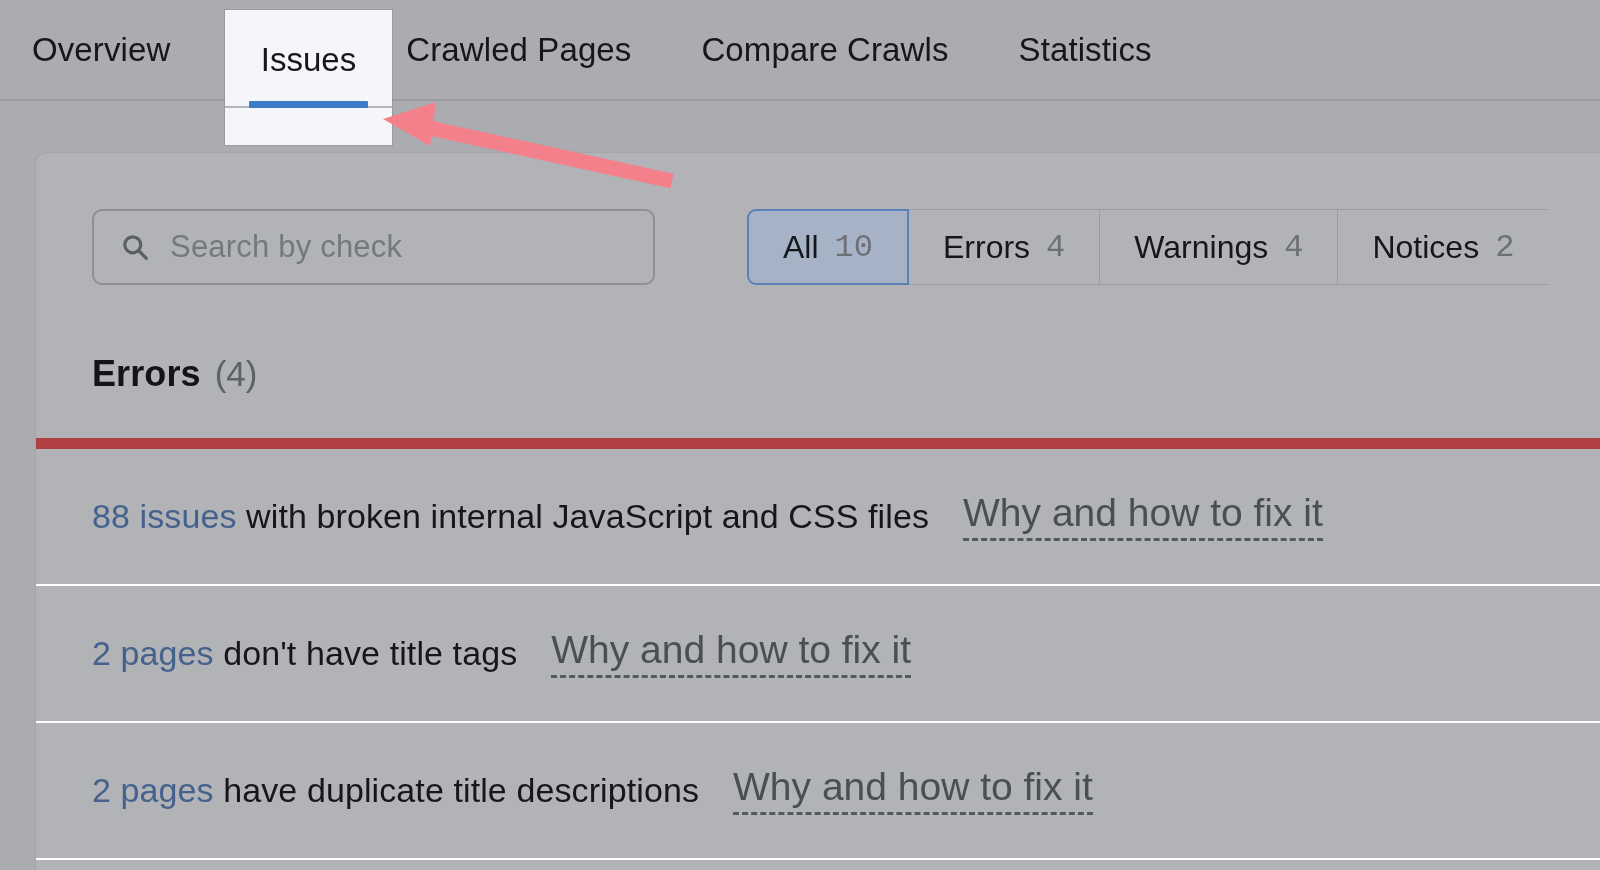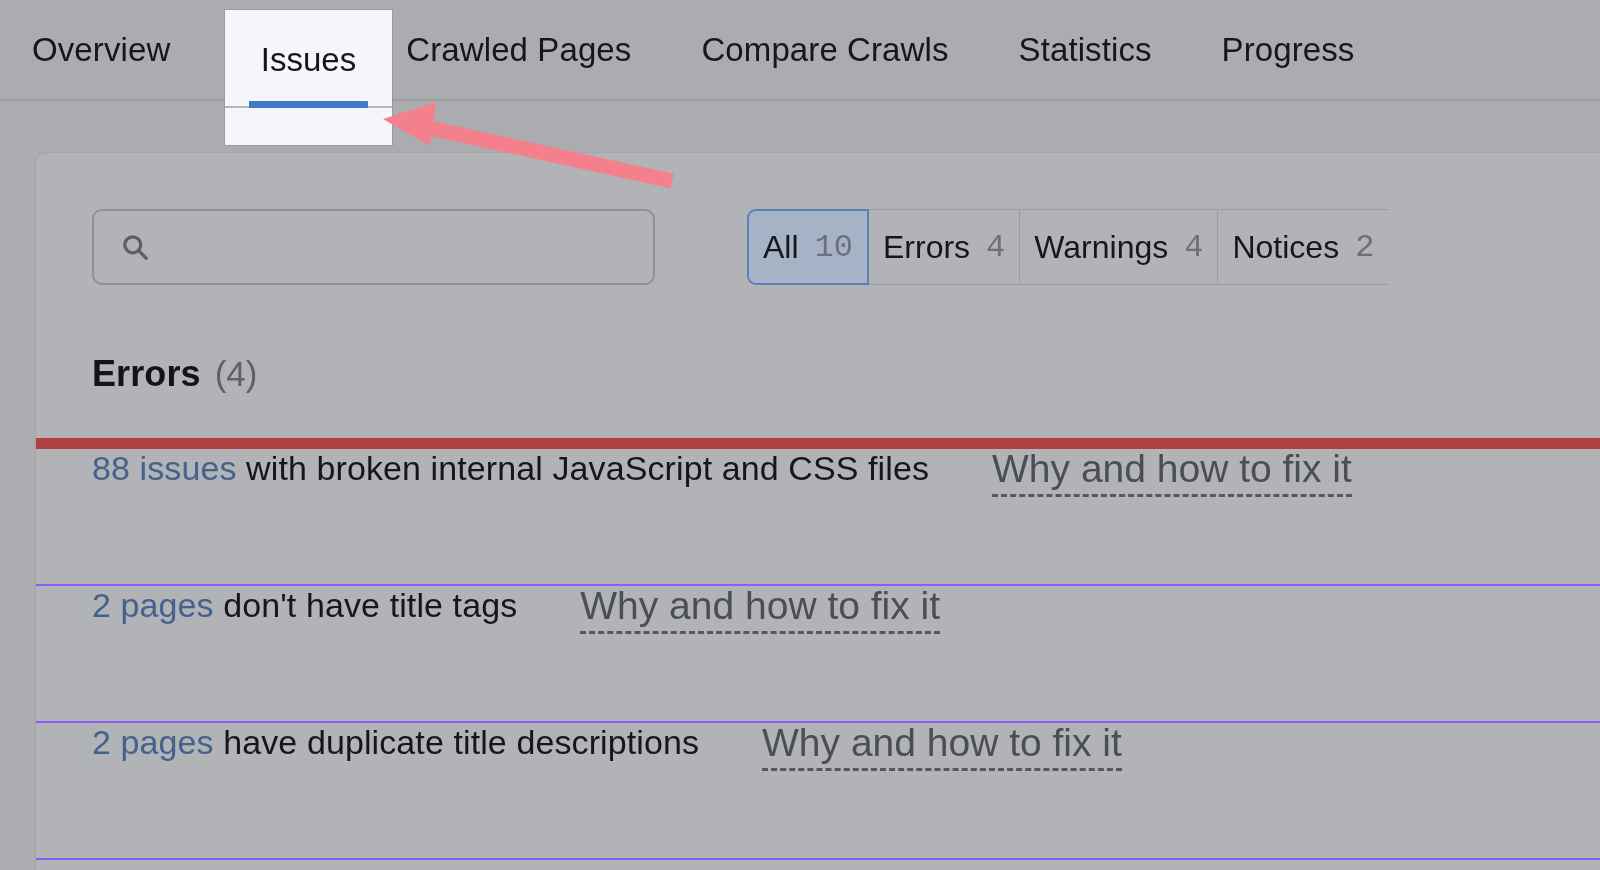--- a/index.html
+++ b/index.html
@@ -149,21 +149,21 @@
     top: 0;
     height: 76px;
     display: flex;
     align-items: stretch;
   }
   .seg {
     display: flex;
     align-items: center;
     justify-content: center;
     gap: 16px;
-    padding: 0 14px;
+    padding: 0 34px;
     box-sizing: border-box;
     height: 76px;
     border: 1px solid #9a9ca1;
     border-left: none;
     background: transparent;
     white-space: nowrap;
   }
   .seg:first-child {
     border-left: 2px solid #5b82b8;
     border-top: 2px solid #5b82b8;
@@ -218,25 +218,24 @@
   .rows {
     position: absolute;
     left: 0;
     top: 296px;
     width: 1565px;
   }
   .row {
     position: relative;
     height: 137px;
     display: flex;
-    align-items: flex-start;
+    align-items: center;
     padding-left: 56px;
     box-sizing: border-box;
-    border-bottom: 2px solid #8b5cf6;
-    gap: 29px;
+    border-bottom: 2px solid #ffffff;
   }
   .row-text {
     font-size: 34px;
     color: #16171c;
     white-space: nowrap;
     letter-spacing: 0.1px;
   }
   .row-link {
     color: #45618d;
     text-decoration: none;
@@ -278,42 +277,40 @@
         <span>Issues</span>
       </div>
       <div class="tab">
         <span>Crawled Pages</span>
       </div>
       <div class="tab">
         <span>Compare Crawls</span>
       </div>
       <div class="tab">
         <span>Statistics</span>
-      </div>
-      <div class="tab">
-        <span>Progress</span>
       </div>
     </div>
   </div>
 
   <div class="spotlight">
     <div class="tab-hairline"></div>
     <div class="tab-label">Issues</div>
     <div class="tab-underline"></div>
   </div>
 
   <div class="card">
 
     <div class="toolbar">
 
       <div class="searchbox">
         <svg class="search-icon" viewBox="0 0 24 24" fill="none" stroke="currentColor" stroke-width="2.6" stroke-linecap="round">
           <circle cx="10.2" cy="10.2" r="6.4"></circle>
           <line x1="15.0" y1="15.0" x2="21" y2="21"></line>
         </svg>
+        <span class="search-placeholder">Search by check</span>
       </div>
 
       <div class="segmented">
         <div class="seg">
           <span class="seg-label">All</span>
           <span class="seg-count">10</span>
         </div>
         <div class="seg">
           <span class="seg-label">Errors</span>
           <span class="seg-count">4</span>

